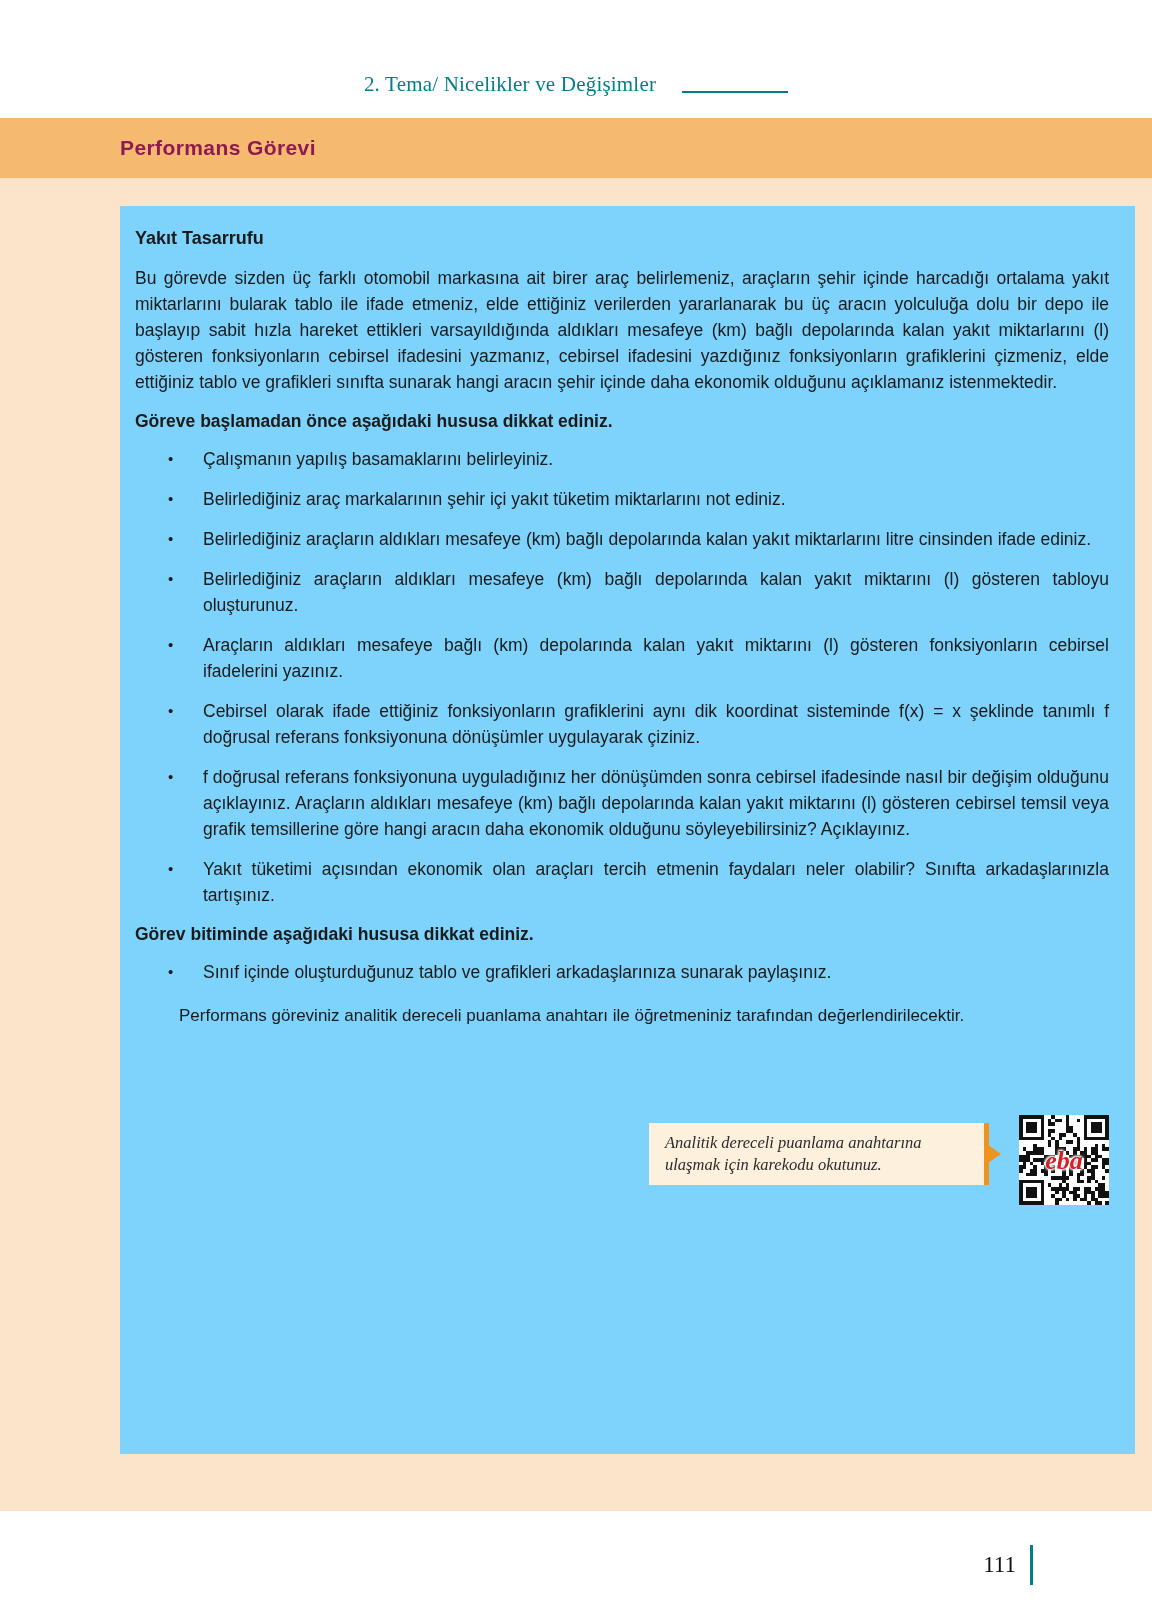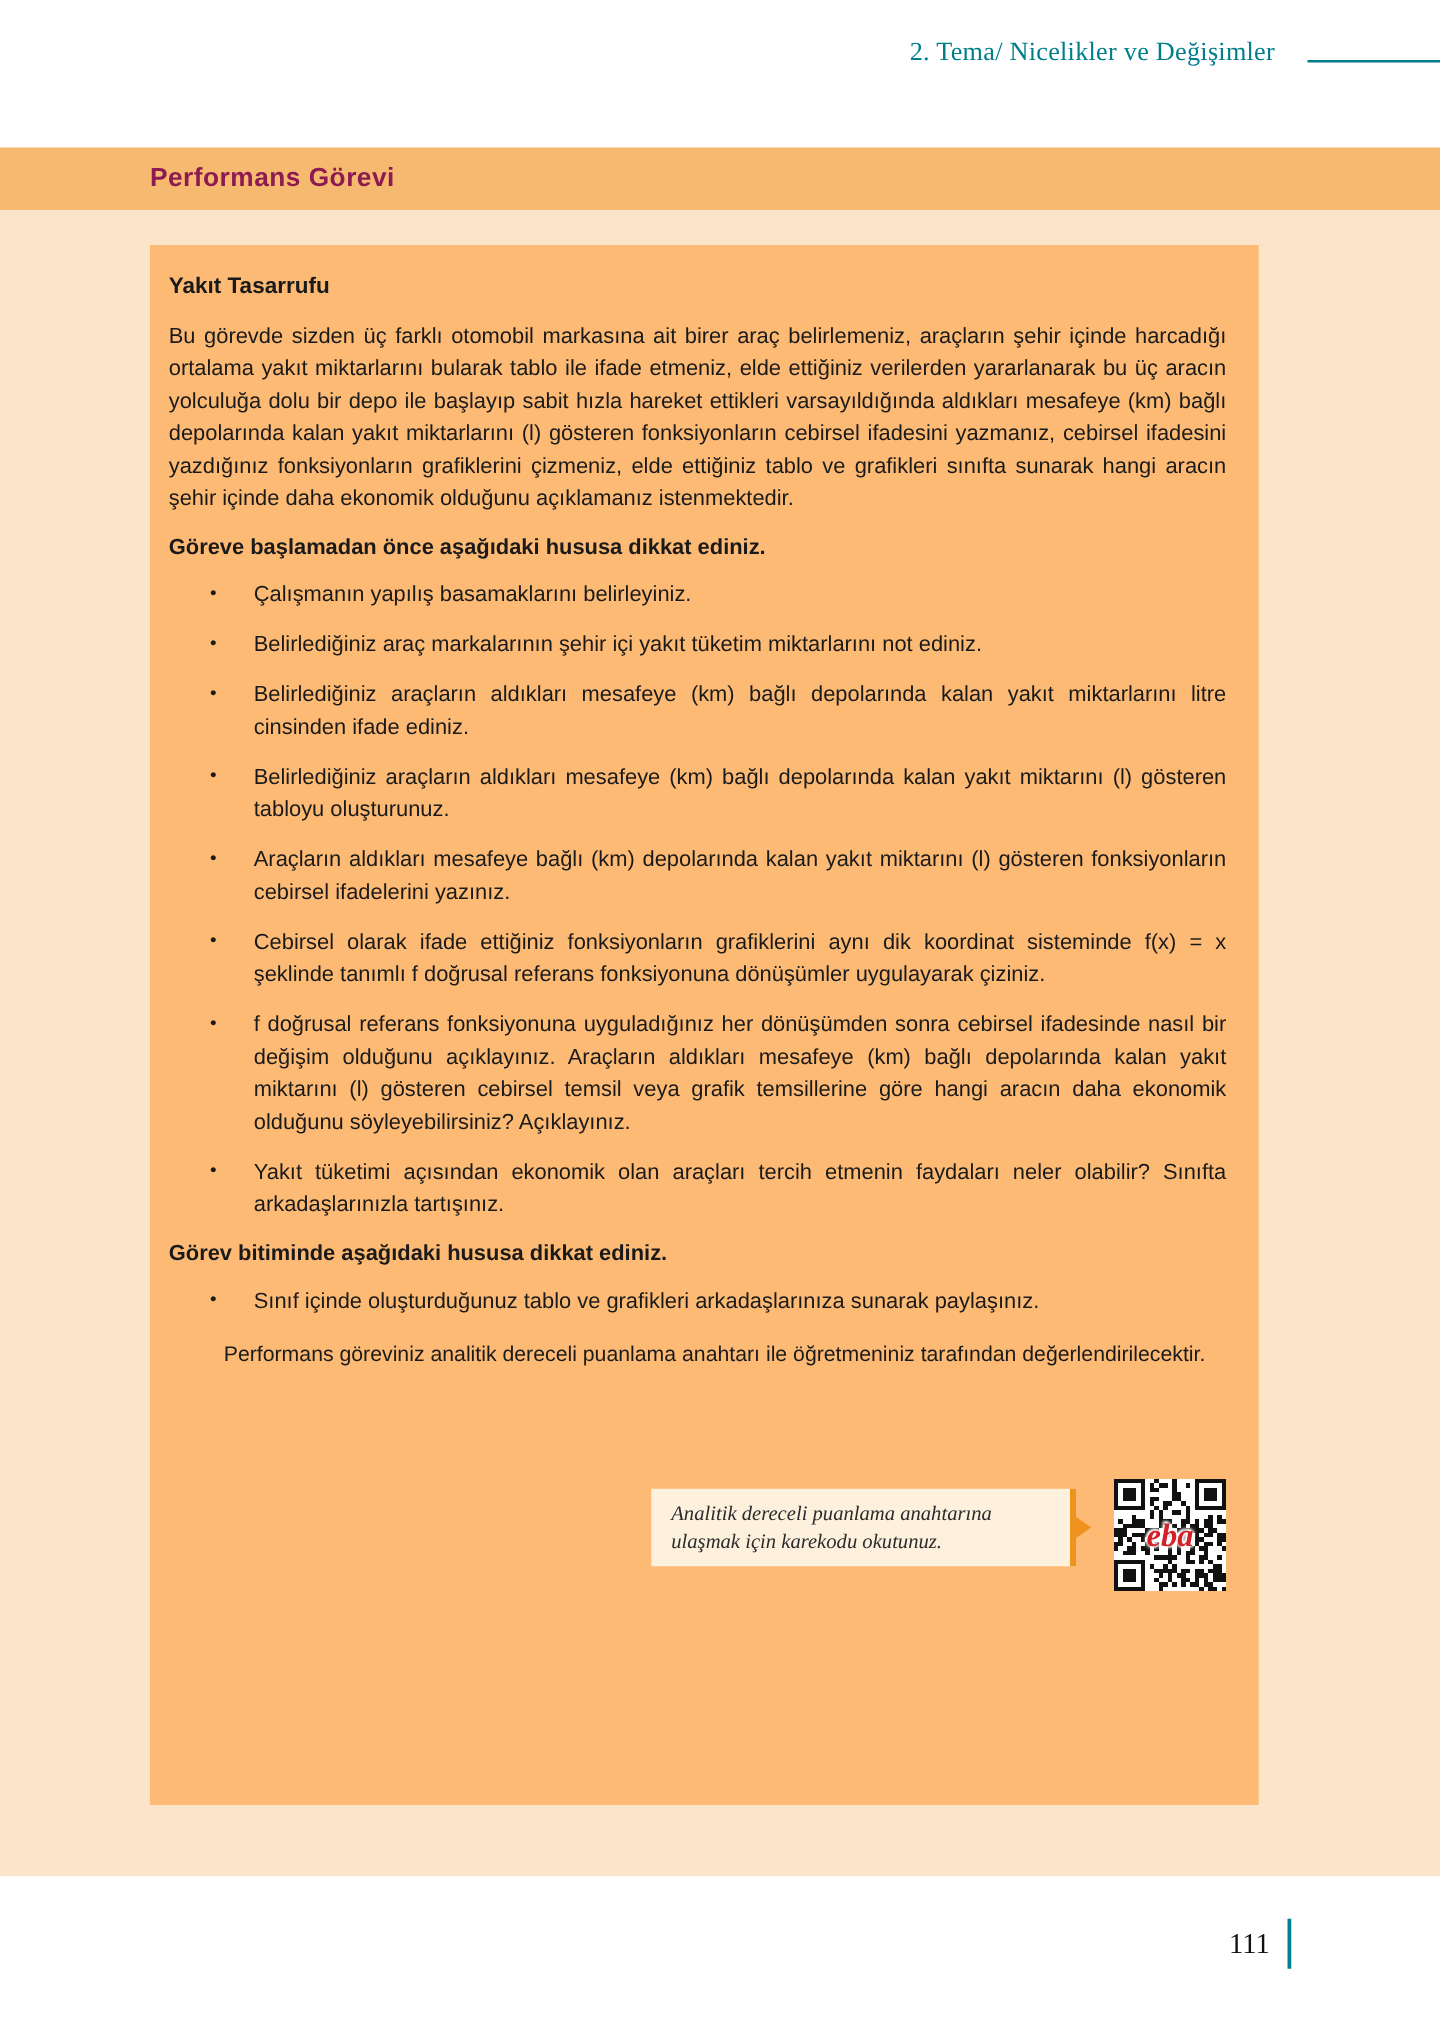--- a/index.html
+++ b/index.html
@@ -9,63 +9,63 @@
     font-family: "Liberation Sans", sans-serif;
     color: #1a1a1a;
     position: relative;
     overflow: hidden;
   }
   
   .page-header {
     height: 118px;
     display: flex;
     align-items: flex-end;
-    justify-content: flex-end;
-    padding-bottom: 64px;
+    justify-content: center;
+    padding-bottom: 21px;
     gap: 16px;
   }
   .header-text {
     font-family: "Liberation Serif", serif;
     font-size: 21px;
     color: #007e8a;
     letter-spacing: 0.2px;
   }
   .header-rule {
     display: inline-block;
     width: 106px;
     height: 2px;
     background: #007e8a;
     margin-left: 10px;
     margin-bottom: 4px;
   }
   
   .banner {
-    height: 50px;
+    height: 60px;
     background: #f6b970;
     display: flex;
     align-items: center;
   }
   .banner-title {
     margin-left: 120px;
     font-size: 21px;
     font-weight: bold;
     color: #8e1a52;
     letter-spacing: 0.4px;
   }
   
   .content-bg {
     background: #fbe4ca;
     height: 1333px;
     padding-top: 28px;
   }
   .card {
     margin-left: 120px;
-    width: 887px;
+    width: 1015px;
     height: 1248px;
-    background: #fdba74;
+    background: #7dd3fc;
     padding: 22px 26px 0 15px;
     overflow: hidden;
   }
   .task-title {
     font-size: 18px;
     font-weight: bold;
     margin-bottom: 16px;
   }
   .para {
     font-size: 17.5px;

